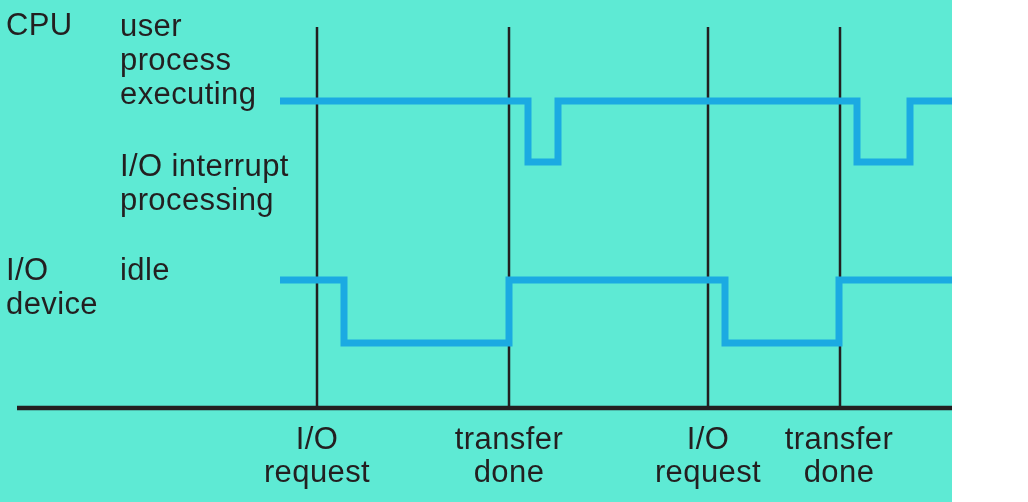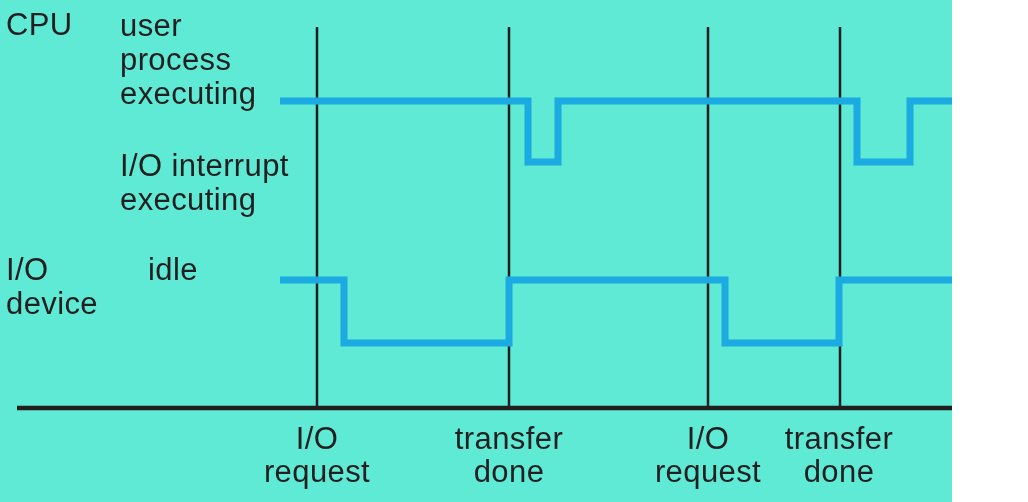--- a/index.html
+++ b/index.html
@@ -57,26 +57,26 @@
       <polyline points="280,280 344,280 344,343 509,343 509,280 725,280 725,343 839,343 839,280 1022,280" fill="none" stroke="#1BAAE2" stroke-width="7" stroke-linejoin="miter" stroke-linecap="butt"></polyline>
     </svg>
 
   <div class="lbl" style="left:6px; top:8px;">CPU</div>
 
   <div class="lbl" style="left:120px; top:9px;">user
 process
 executing</div>
 
   <div class="lbl" style="left:120px; top:149px;">I/O interrupt
-executing</div>
+processing</div>
 
   <div class="lbl" style="left:6px; top:253px;">I/O
 device</div>
 
-  <div class="lbl" style="left:120px; top:253px;margin-left:28px;">idle</div>
+  <div class="lbl" style="left:120px; top:253px;">idle</div>
 
 
   <div class="event-label" style="left:207px;">
     <span>I/O</span>
     <span>request</span>
   </div>
 
   <div class="event-label" style="left:399px;">
     <span>transfer</span>
     <span>done</span>

